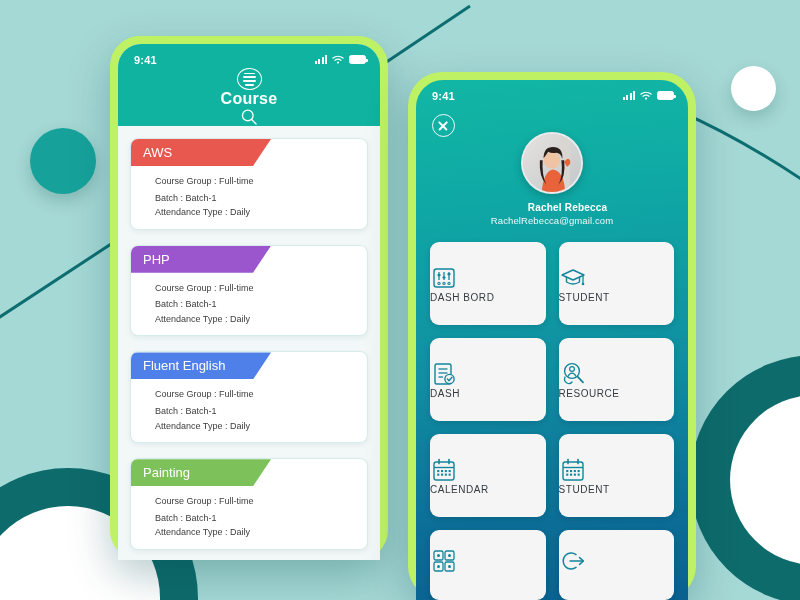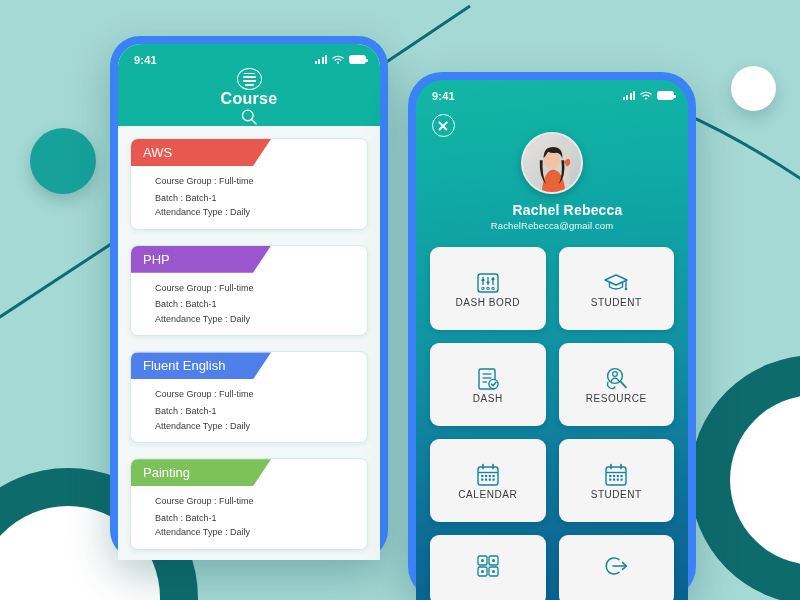--- a/index.html
+++ b/index.html
@@ -41,21 +41,21 @@
   }
   .dot-white {
     left: 731px; top: 66px; width: 45px; height: 45px;
     background: #ffffff;
     box-shadow: 0 7px 16px rgba(0,60,60,.20);
   }
 
   
   .phone {
     position: absolute;
-    background: #3b82f6;
+    background: #bef264;
     box-shadow: 0 16px 42px rgba(0, 70, 75, .28);
   }
   .phone-left {
     left: 110px; top: 36px;
     width: 278px; height: 524px;
     border-radius: 30px;
     padding: 8px 8px 0 8px;
   }
   .phone-right {
     left: 408px; top: 72px;
@@ -167,38 +167,38 @@
   .avatar {
     width: 62px; height: 62px; border-radius: 50%;
     margin: 0 auto 8px auto;
     border: 2.5px solid rgba(255,255,255,.55);
     overflow: hidden; position: relative;
     background: #cfd3d6;
     box-shadow: 0 3px 9px rgba(0,40,45,.25);
   }
   .avatar svg { display: block; width: 100%; height: 100%; }
   .profile-name {
-    color: #ffffff; font-size: 14px; font-weight: bold; letter-spacing: .2px; margin-left: 31px;
+    color: #ffffff; font-size: 10px; font-weight: bold; letter-spacing: .2px; margin-left: 31px;
   }
   .profile-email {
     color: rgba(255,255,255,.93); font-size: 9.5px; margin-top: 2px; letter-spacing: .1px;
   }
 
   
   .menu-grid {
     display: grid;
     grid-template-columns: 1fr 1fr;
     gap: 13px;
     padding: 16px 14px 0 14px;
   }
   .menu-tile {
     background: #f5f5f6;
     border-radius: 9px;
     height: 83px;
-    display: flex; flex-direction: column; align-items: center; justify-content: center;
+    display: flex; flex-direction: column; justify-content: center;
     gap: 0;
     box-shadow: 0 2px 6px rgba(0,40,50,.16);
   }
   .menu-tile.cut { height: 70px; justify-content: flex-start; padding-top: 17px; }
   .menu-ico { width: 28px; height: 28px; display: block; }
   .menu-label {
     font-size: 10px; color: #333b3e; letter-spacing: .55px;
   }
 </style>
 </head>

